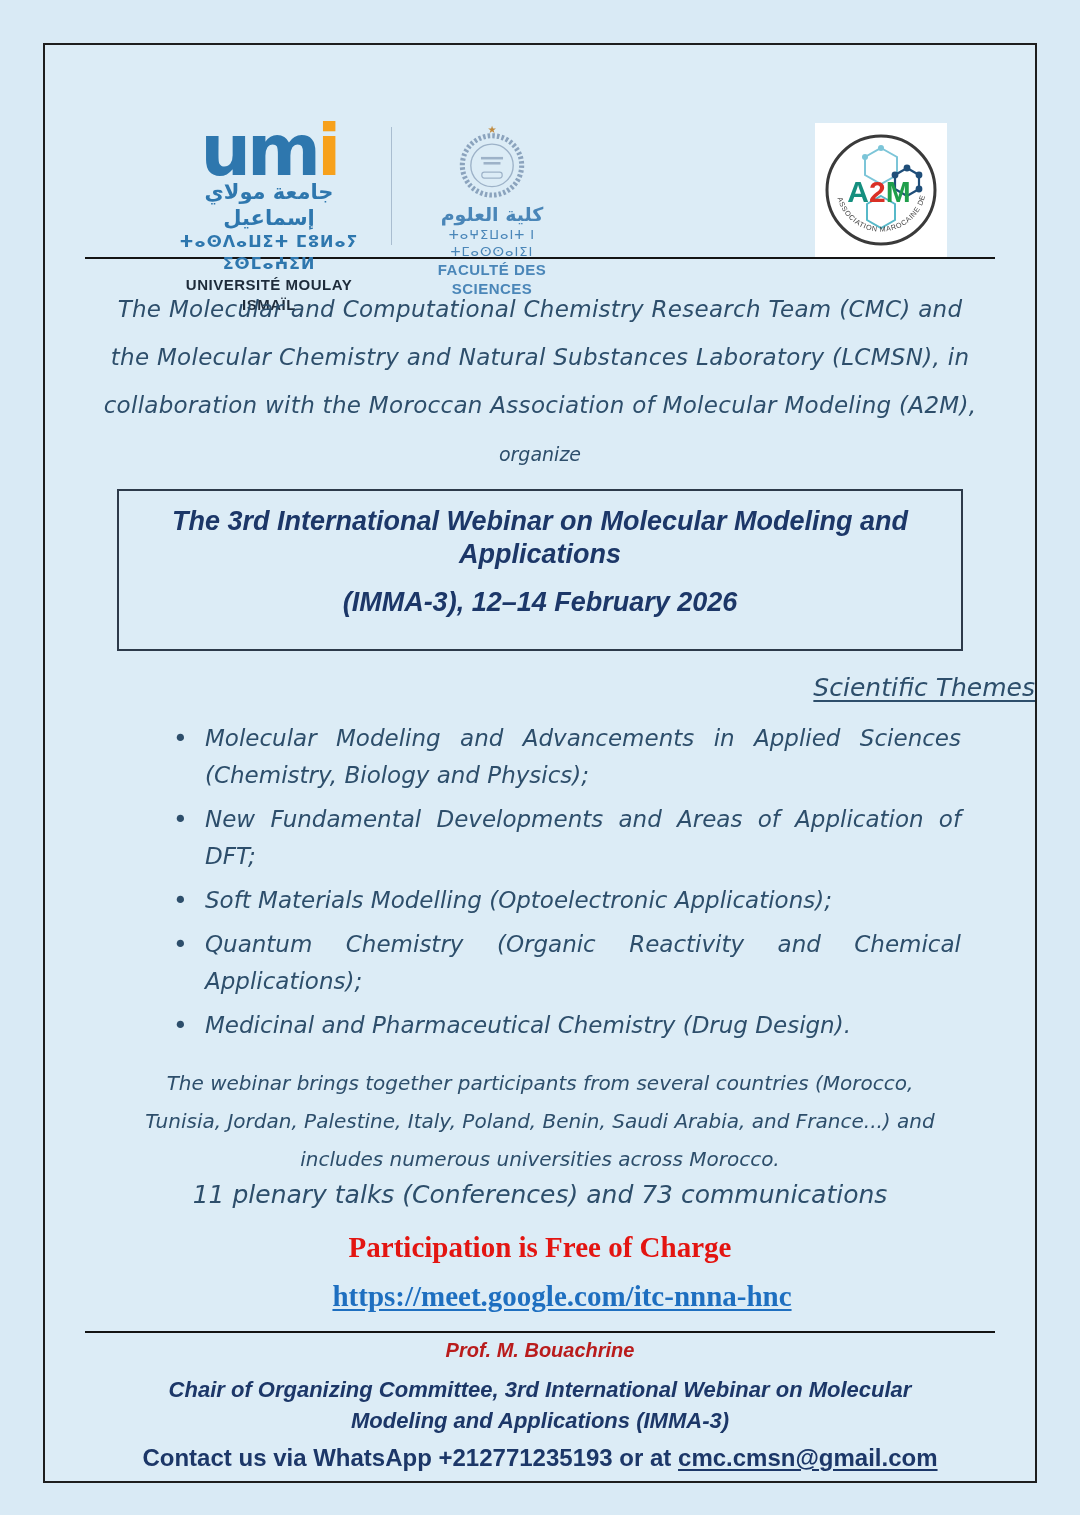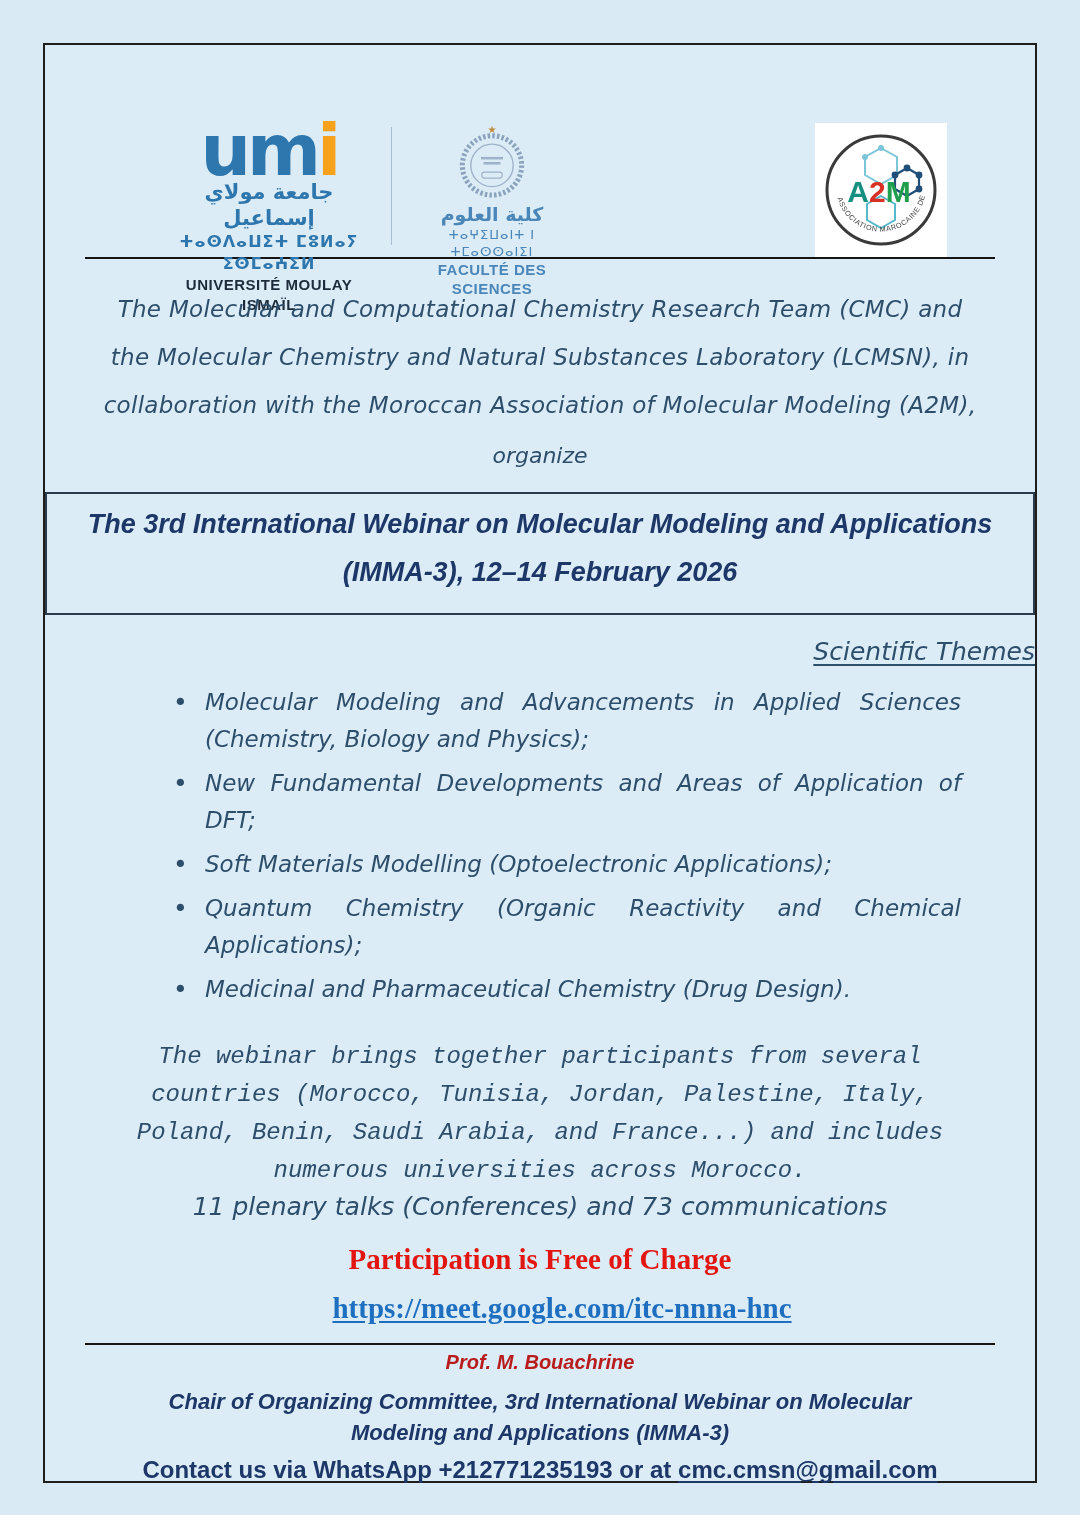--- a/index.html
+++ b/index.html
@@ -56,27 +56,27 @@
   
   .hand {
     font-family: "DejaVu Sans", sans-serif;
     font-style: italic;
     color: #2d4e6b;
   }
   .intro {
     margin: 26px auto 0 auto; width: 880px;
     text-align: center; font-size: 23px; line-height: 48px; letter-spacing: 0.3px;
   }
-  .organize { margin-top: 14px; text-align: center; font-size: 22px; }
+  .organize { margin-top: 14px; text-align: center; font-size: 19px; }
 
   
   .title-box {
-    margin: 24px auto 0 auto; width: 990px;
+    margin: 24px auto 0 auto; width: 846px;
     border: 2px solid #2d3a4a;
-    padding: 14px 12px 24px 12px;
+    padding: 14px 12px 30px 12px;
     text-align: center;
   }
   .title-line {
     font-weight: bold; font-style: italic;
     color: #1c3768; font-size: 27px; line-height: 33px;
   }
   .title-line + .title-line { margin-top: 15px; }
 
   
   .themes-heading {
@@ -89,21 +89,21 @@
     font-size: 23px; line-height: 37px;
     text-align: justify; margin-bottom: 7px;
   }
   .themes-list li::before {
     content: "\2022";
     position: absolute; left: 8px; top: 0;
     font-style: normal; font-size: 25px; color: #2d4e6b;
   }
 
   
-  .summary { margin: 30px auto 0 auto; width: 828px; text-align: center; font-size: 24px; line-height: 38px; font-family: Liberation Mono, monospace; }
+  .summary { margin: 20px auto 0 auto; width: 828px; text-align: center; font-size: 20px; line-height: 38px; }
   .stats   { margin-top: 2px; text-align: center; font-size: 25px; }
 
   
   .free {
     margin-top: 22px; text-align: center;
     font-family: "Liberation Serif", serif; font-weight: bold;
     color: #e31511; font-size: 29px;
   }
   .meet-link-row { margin-top: 16px; text-align: center; padding-left: 44px; }
   .meet-link {

